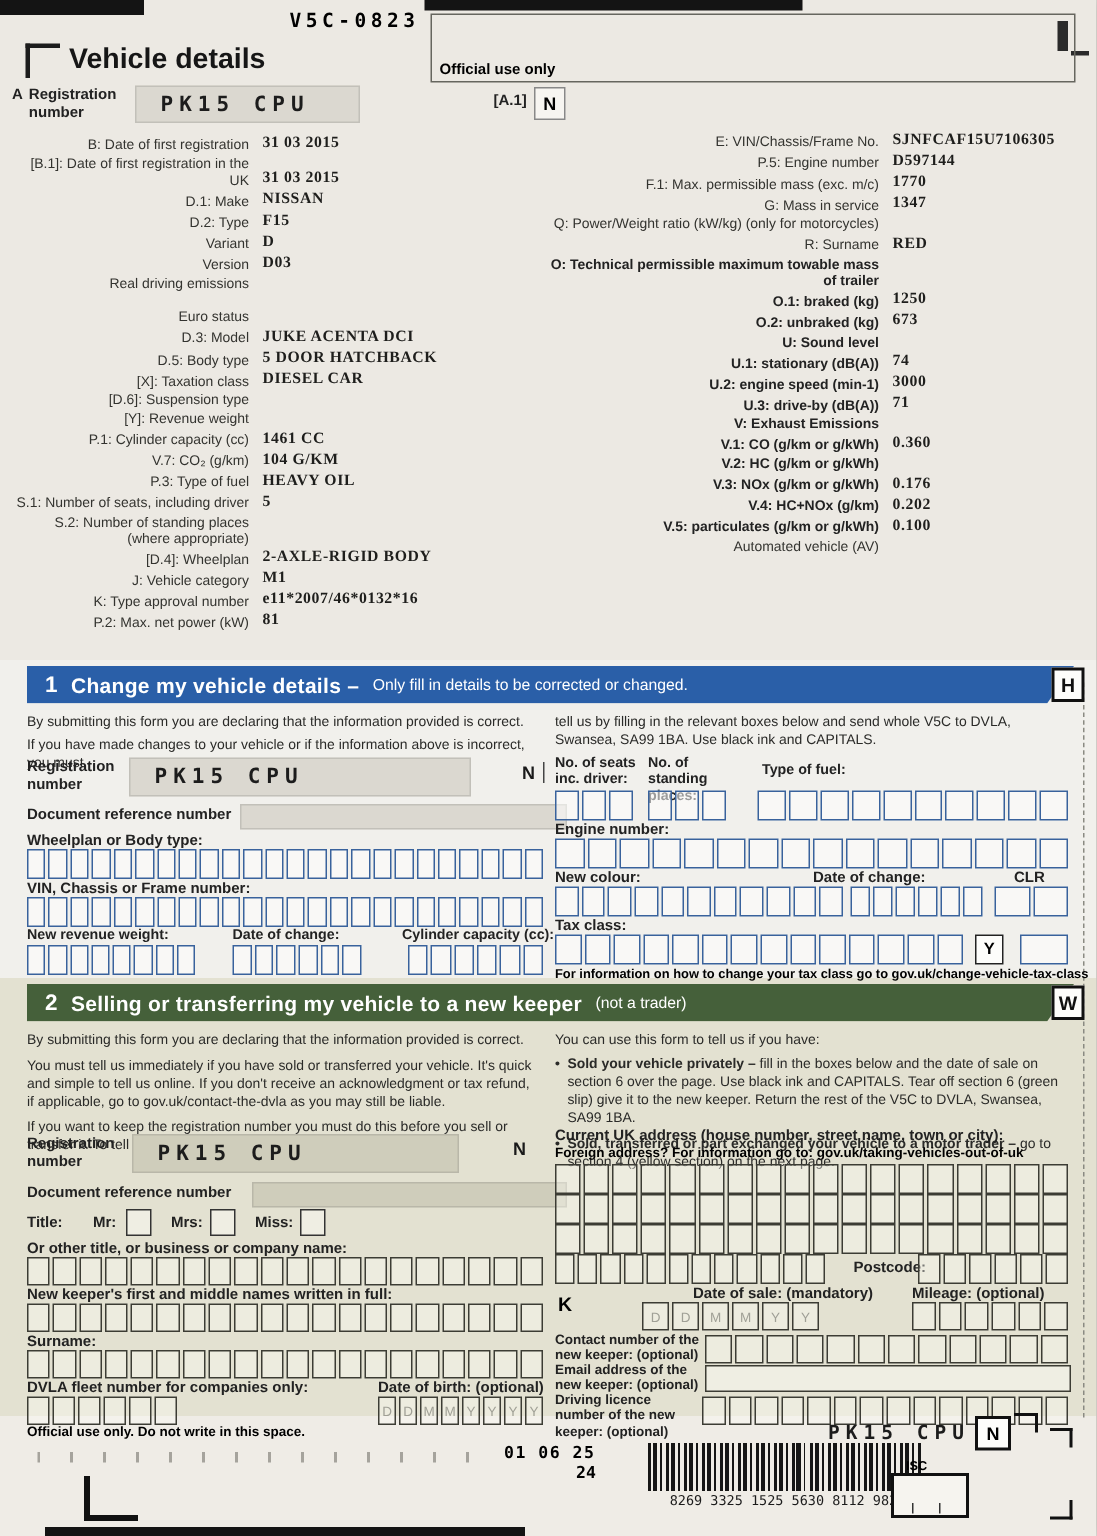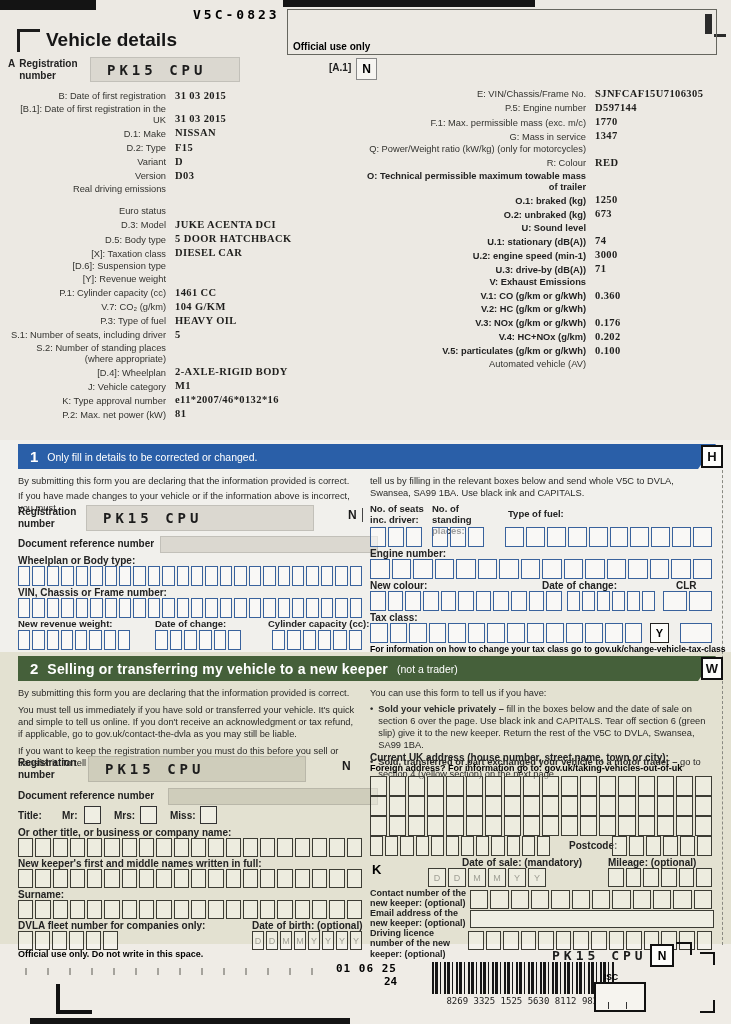--- a/index.html
+++ b/index.html
@@ -176,21 +176,21 @@
       </div>
       <div class="vrow">
         <span class="vlabel">G: Mass in service</span>
         <span class="vvalue">1347</span>
       </div>
       <div class="vrow">
         <span class="vlabel">Q: Power/Weight ratio (kW/kg) (only for motorcycles)</span>
         <span class="vvalue"></span>
       </div>
       <div class="vrow">
-        <span class="vlabel">R: Colour</span>
+        <span class="vlabel">R: Surname</span>
         <span class="vvalue">RED</span>
       </div>
       <div class="vrow bold">
         <span class="vlabel">O: Technical permissible maximum towable mass of trailer</span>
         <span class="vvalue"></span>
       </div>
       <div class="vrow bold">
         <span class="vlabel">O.1: braked (kg)</span>
         <span class="vvalue">1250</span>
       </div>
@@ -239,20 +239,21 @@
         <span class="vvalue">0.100</span>
       </div>
       <div class="vrow">
         <span class="vlabel">Automated vehicle (AV)</span>
         <span class="vvalue"></span>
       </div>
     </div>
 
   <div class="bar" style="left:18px;top:444px;width:674px;height:25px;background:#2a5fa8;">
     <span class="num">1</span>
+    <span class="t">Change my vehicle details –</span>
     <span class="st">Only fill in details to be corrected or changed.</span>
   </div>
   <div class="tagbox" style="left:701px;top:445px;">H</div>
 
   <div class="abs z sm" style="left:18px;top:475px;width:340px;">
     <div>By submitting this form you are declaring that the information provided is correct.</div>
     <div style="margin-top:3px;">If you have made changes to your vehicle or if the information above is incorrect, you must</div>
   </div>
   <div class="abs z sm" style="left:370px;top:475px;width:344px;">tell us by filling in the relevant boxes below and send whole V5C to DVLA, Swansea, SA99 1BA. Use black ink and CAPITALS.</div>
 

